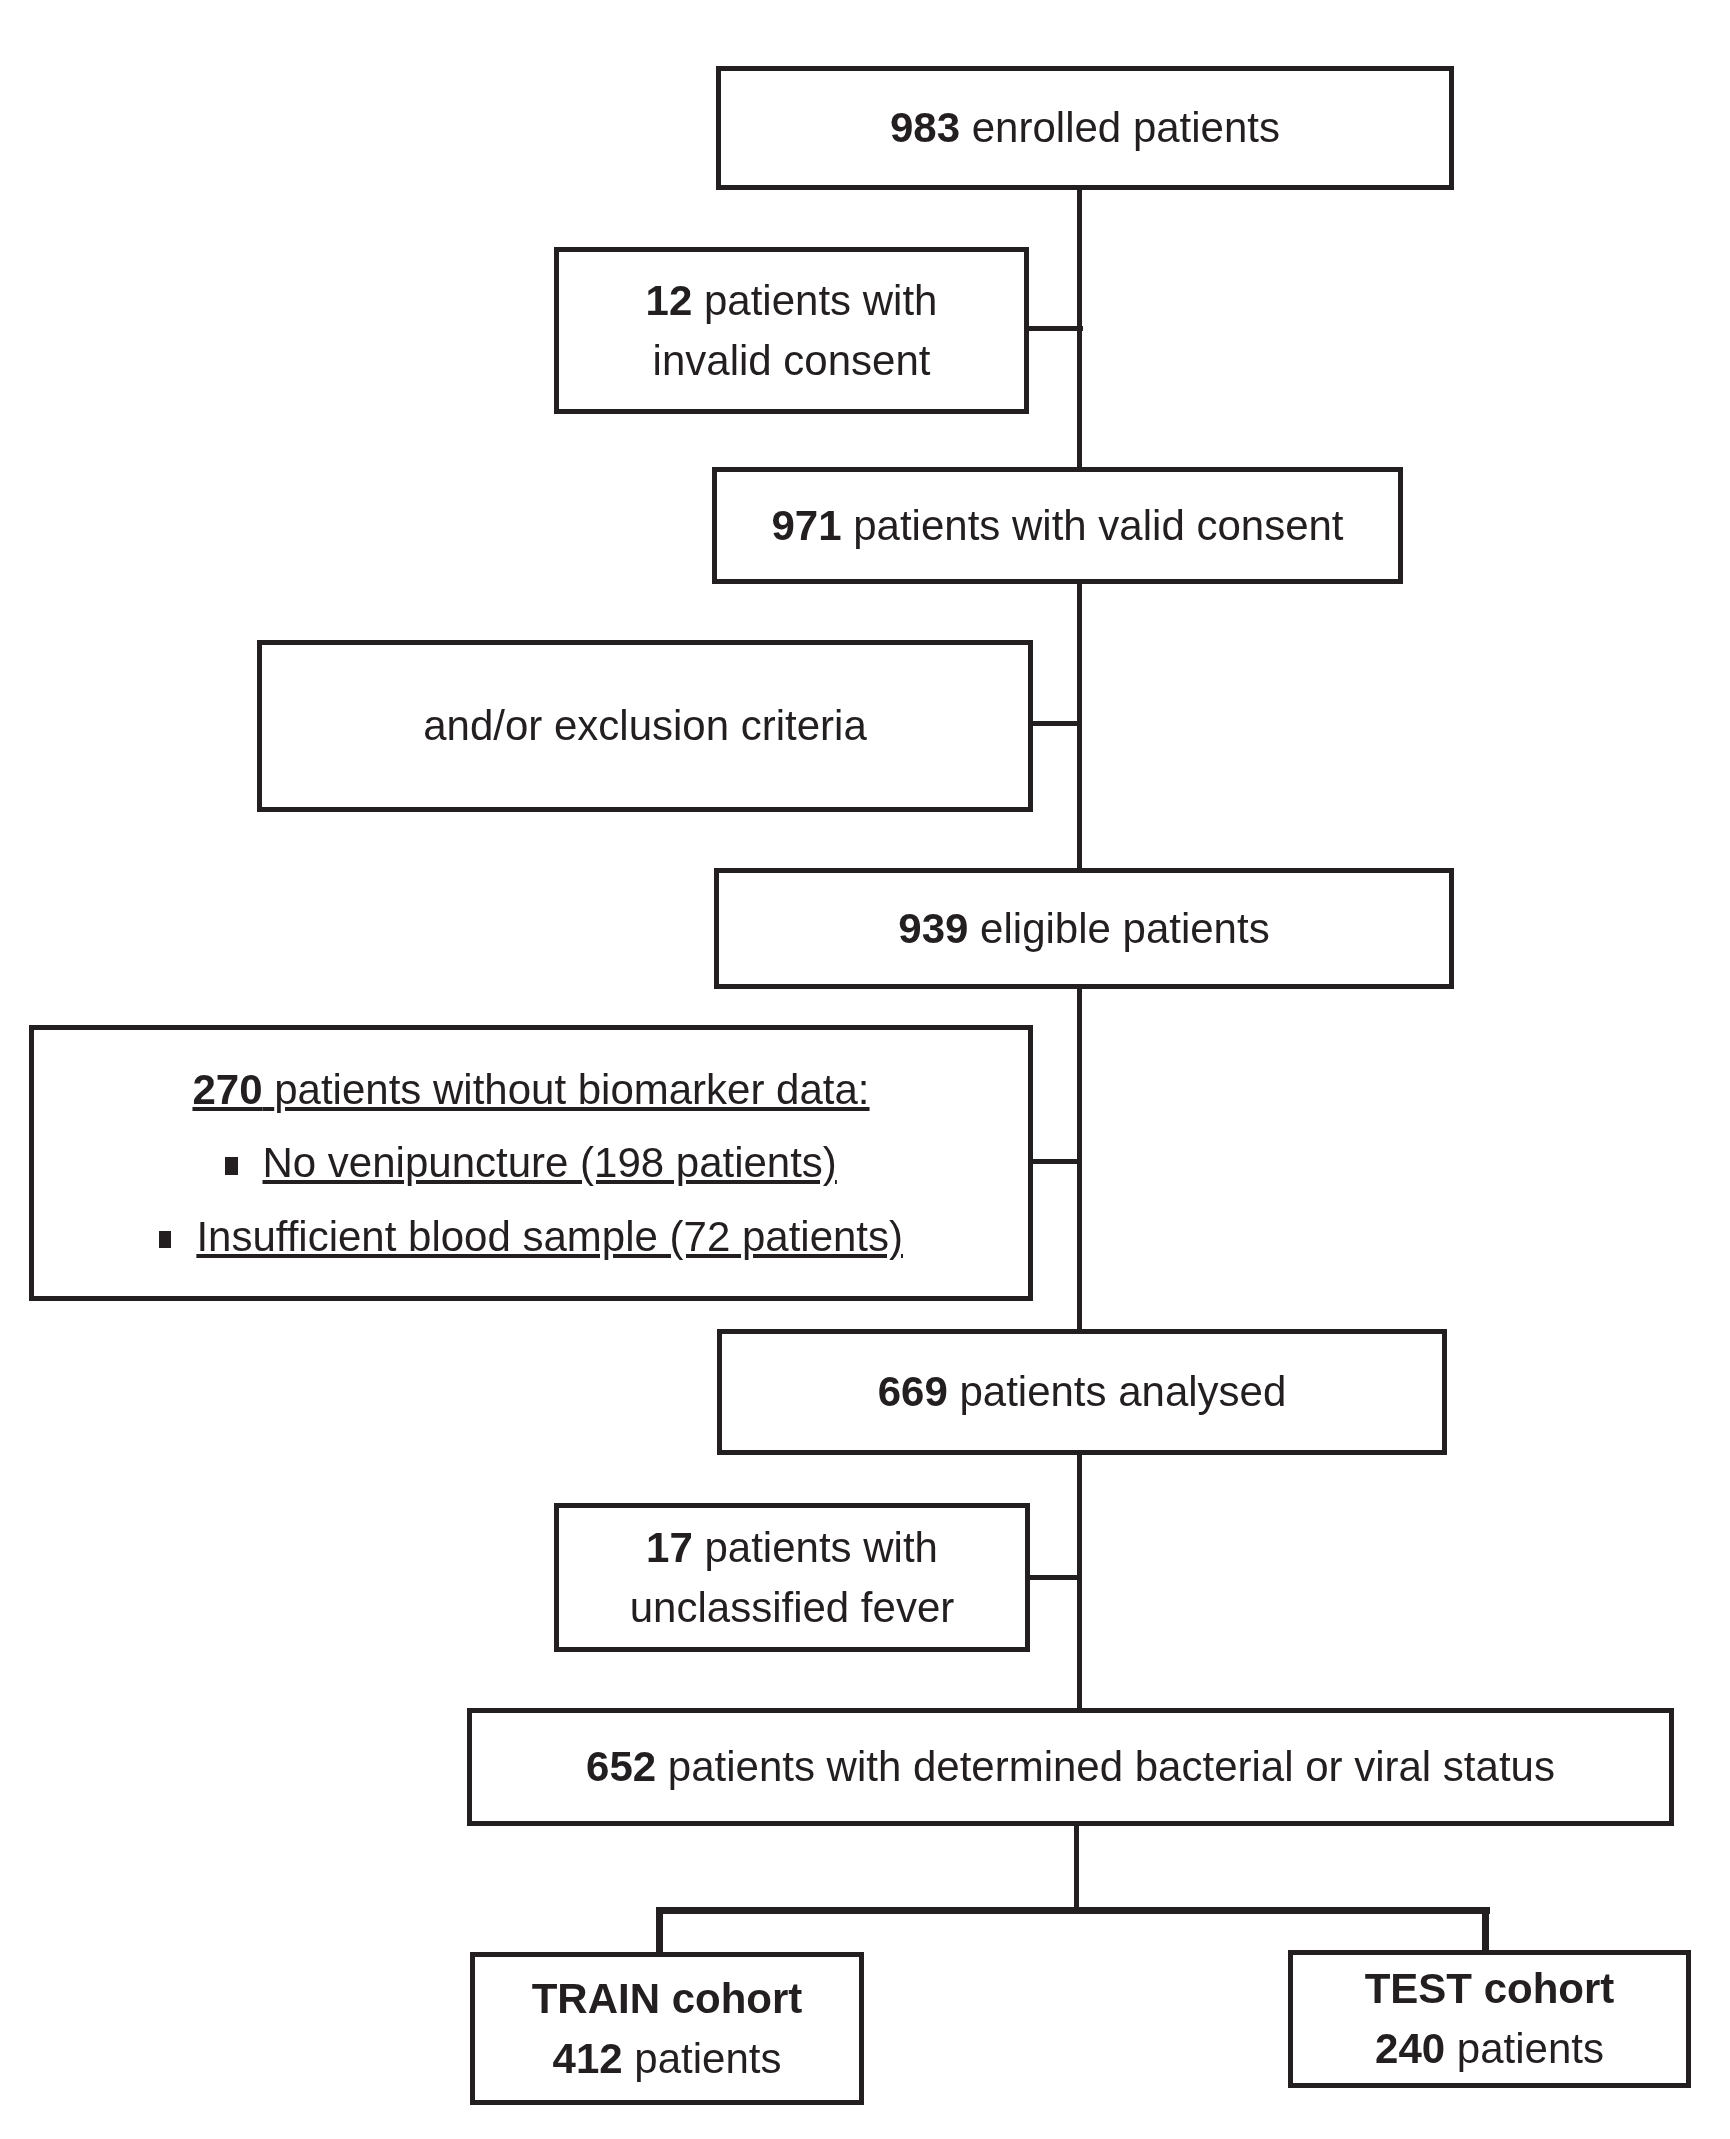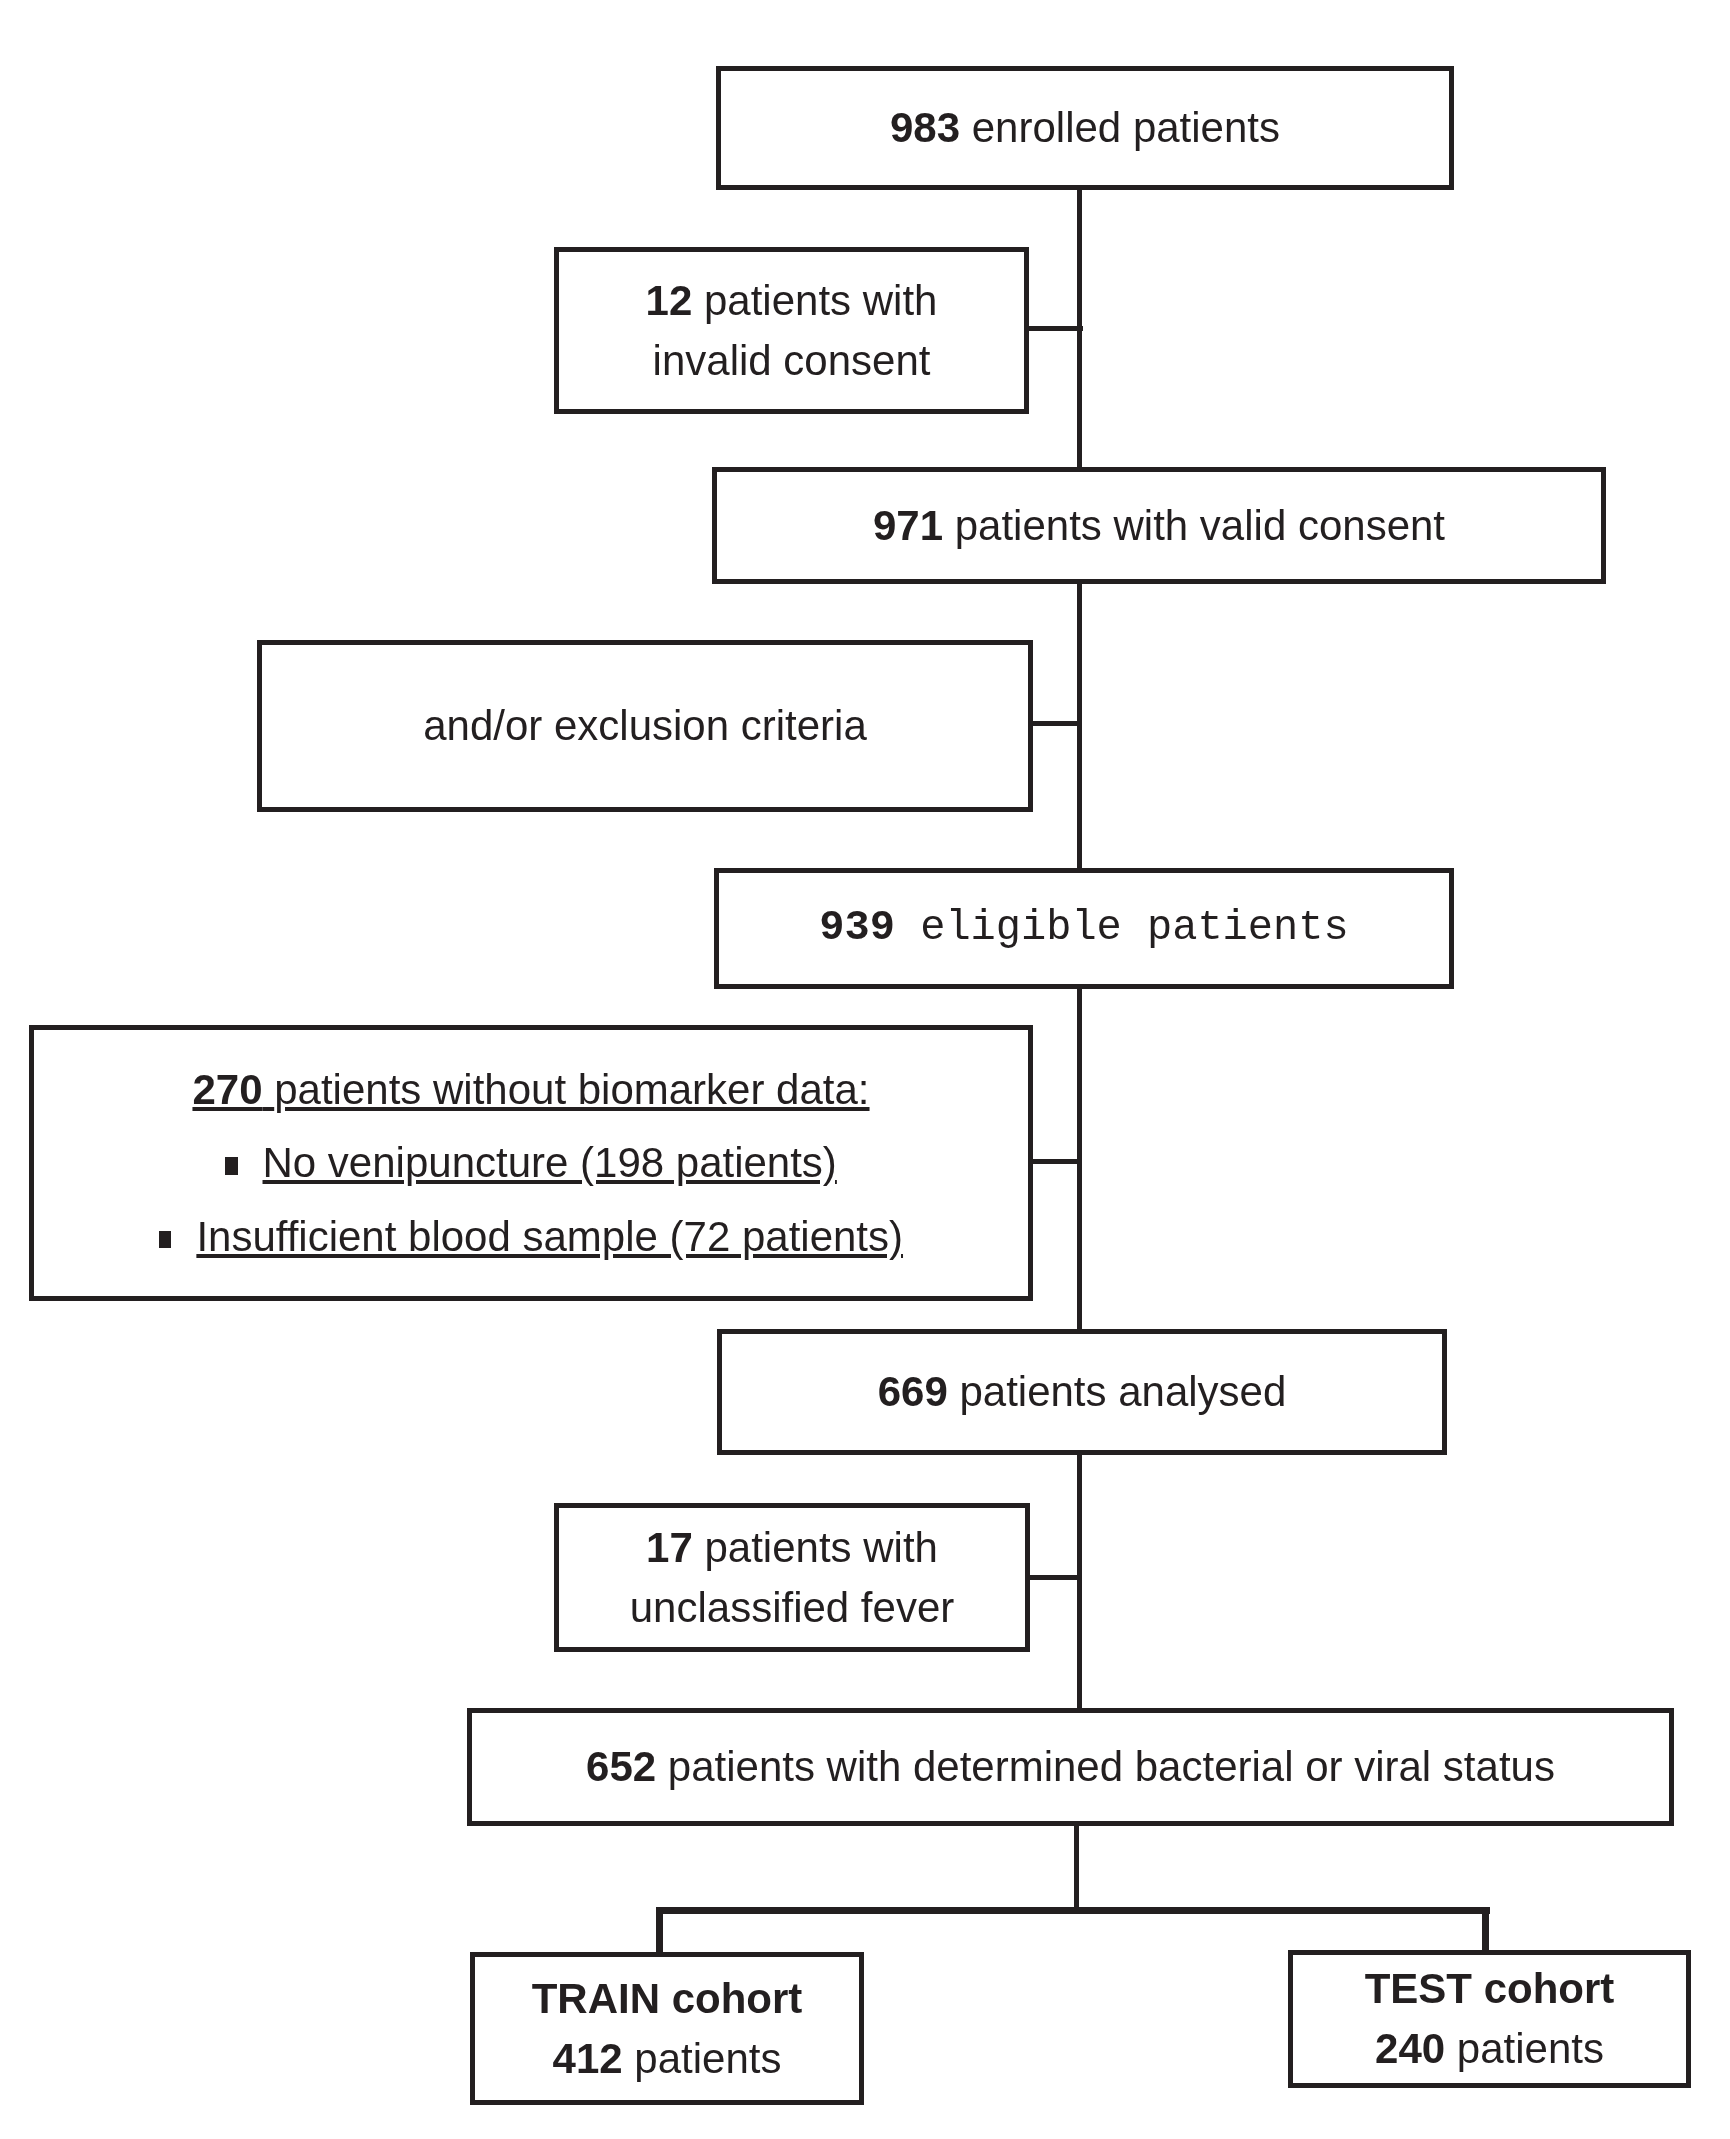--- a/index.html
+++ b/index.html
@@ -72,32 +72,32 @@
   </div>
 
   <div class="box" style="left:554px; top:247px; width:475px; height:167px;">
     <div class="bl">
       <span class="num">12</span>
       <span>patients with</span>
     </div>
     <div class="bl">invalid consent</div>
   </div>
 
-  <div class="box" style="left:712px; top:467px; width:894px; height:117px;">
+  <div class="box" style="left:712px; top:467px; width:691px; height:117px;">
     <div class="bl">
       <span class="num">971</span>
       <span>patients with valid consent</span>
     </div>
   </div>
 
   <div class="box" style="left:257px; top:640px; width:776px; height:172px;">
     <div class="bl">and/or exclusion criteria</div>
   </div>
 
-  <div class="box" style="left:714px; top:868px; width:740px; height:121px;font-family:Liberation Mono, monospace;">
+  <div class="box" style="left:714px; top:868px; width:740px; height:121px;">
     <div class="bl">
       <span class="num">939</span>
       <span>eligible patients</span>
     </div>
   </div>
 
   <div class="box box-list" style="left:29px; top:1025px; width:1004px; height:276px;">
     <div class="bl">
       <span class="num">270</span>
       <span>patients without biomarker data:</span>

